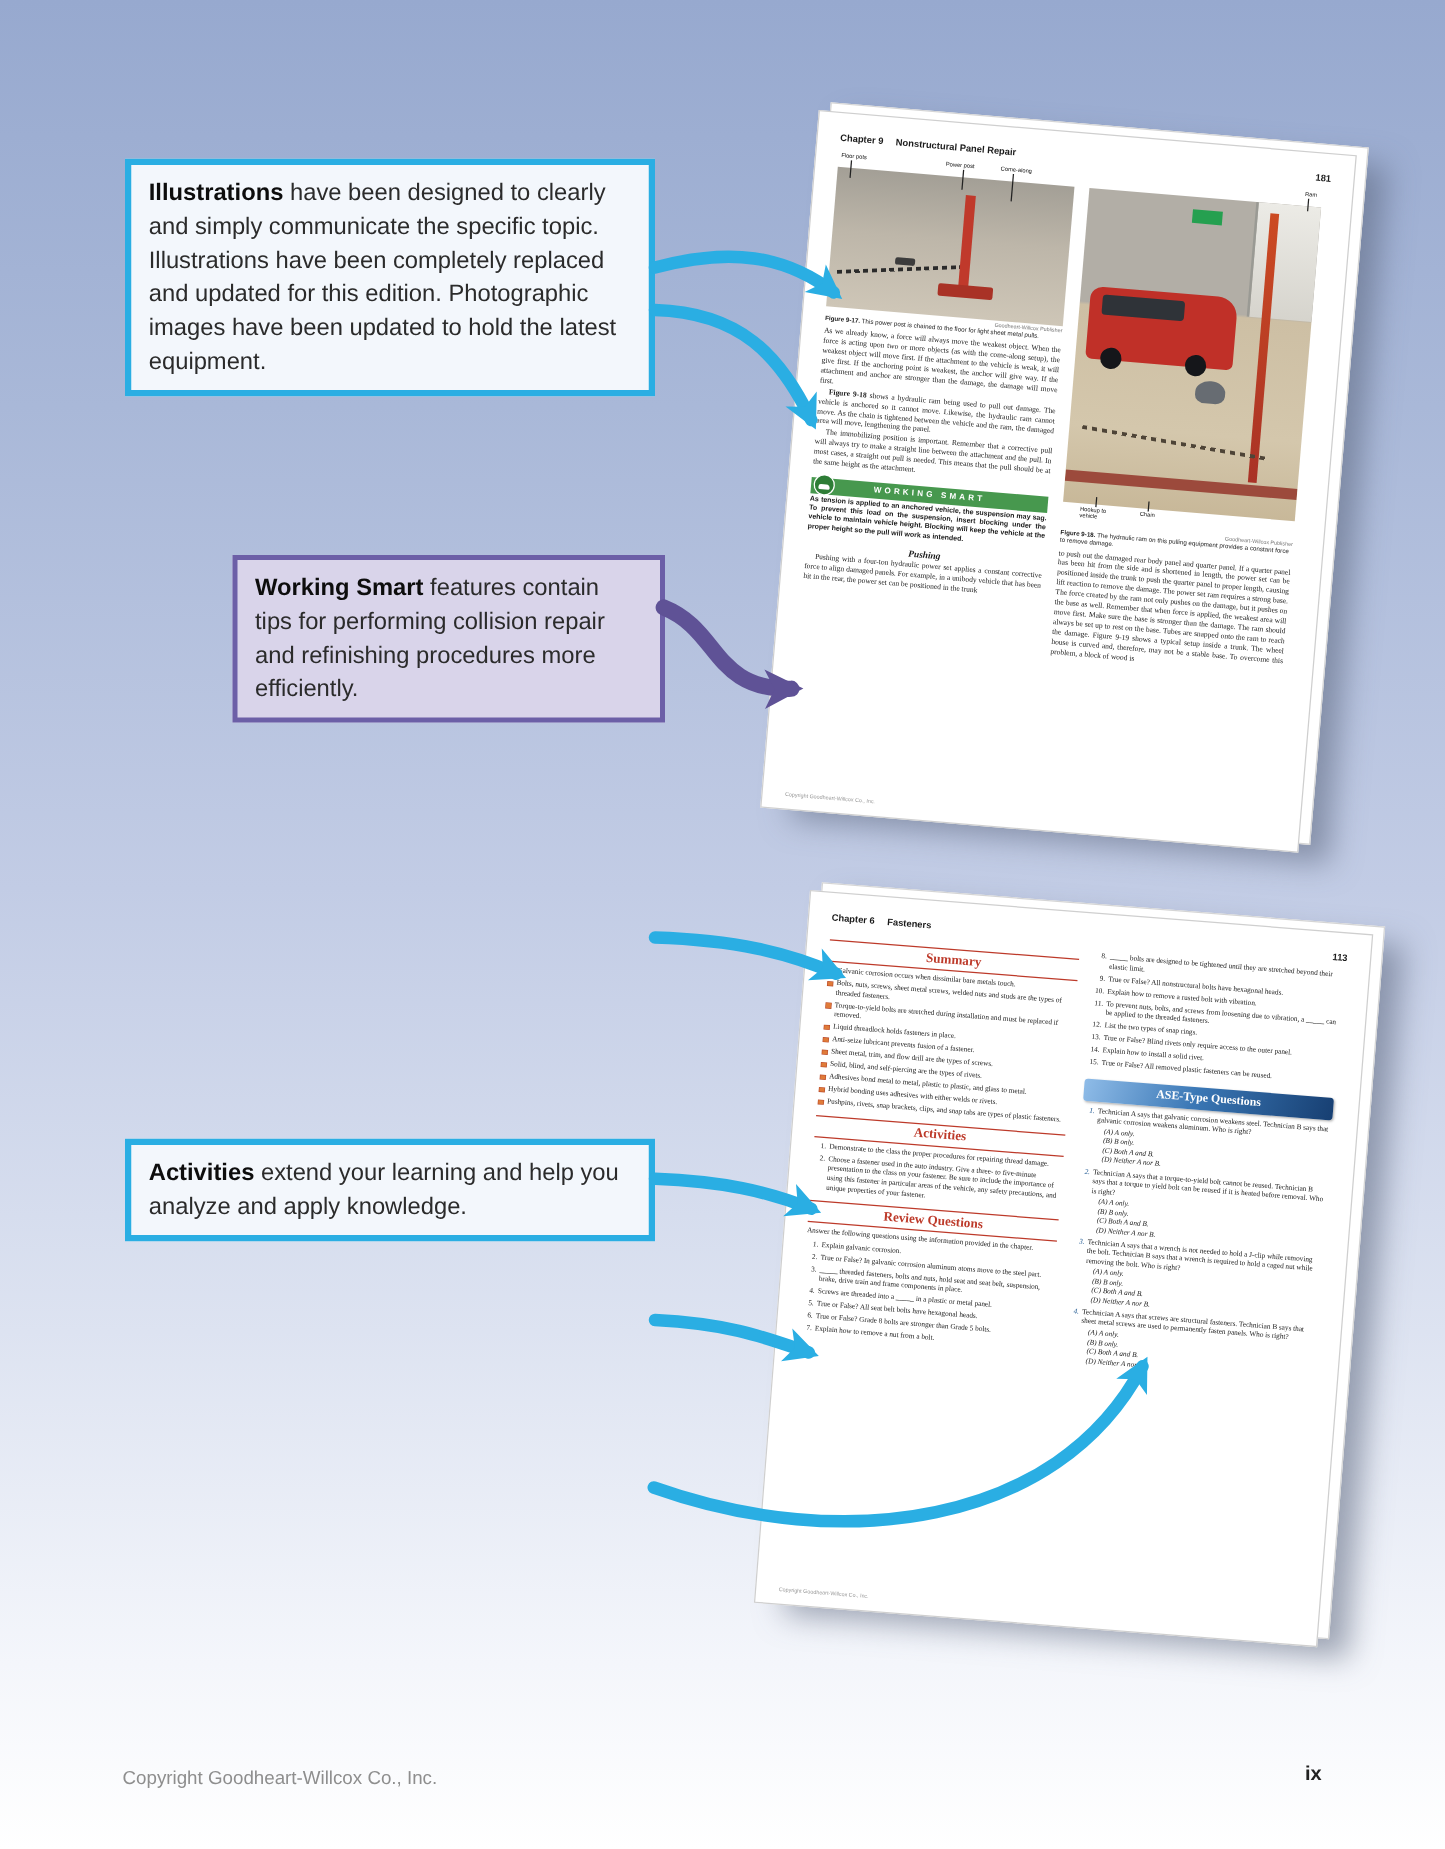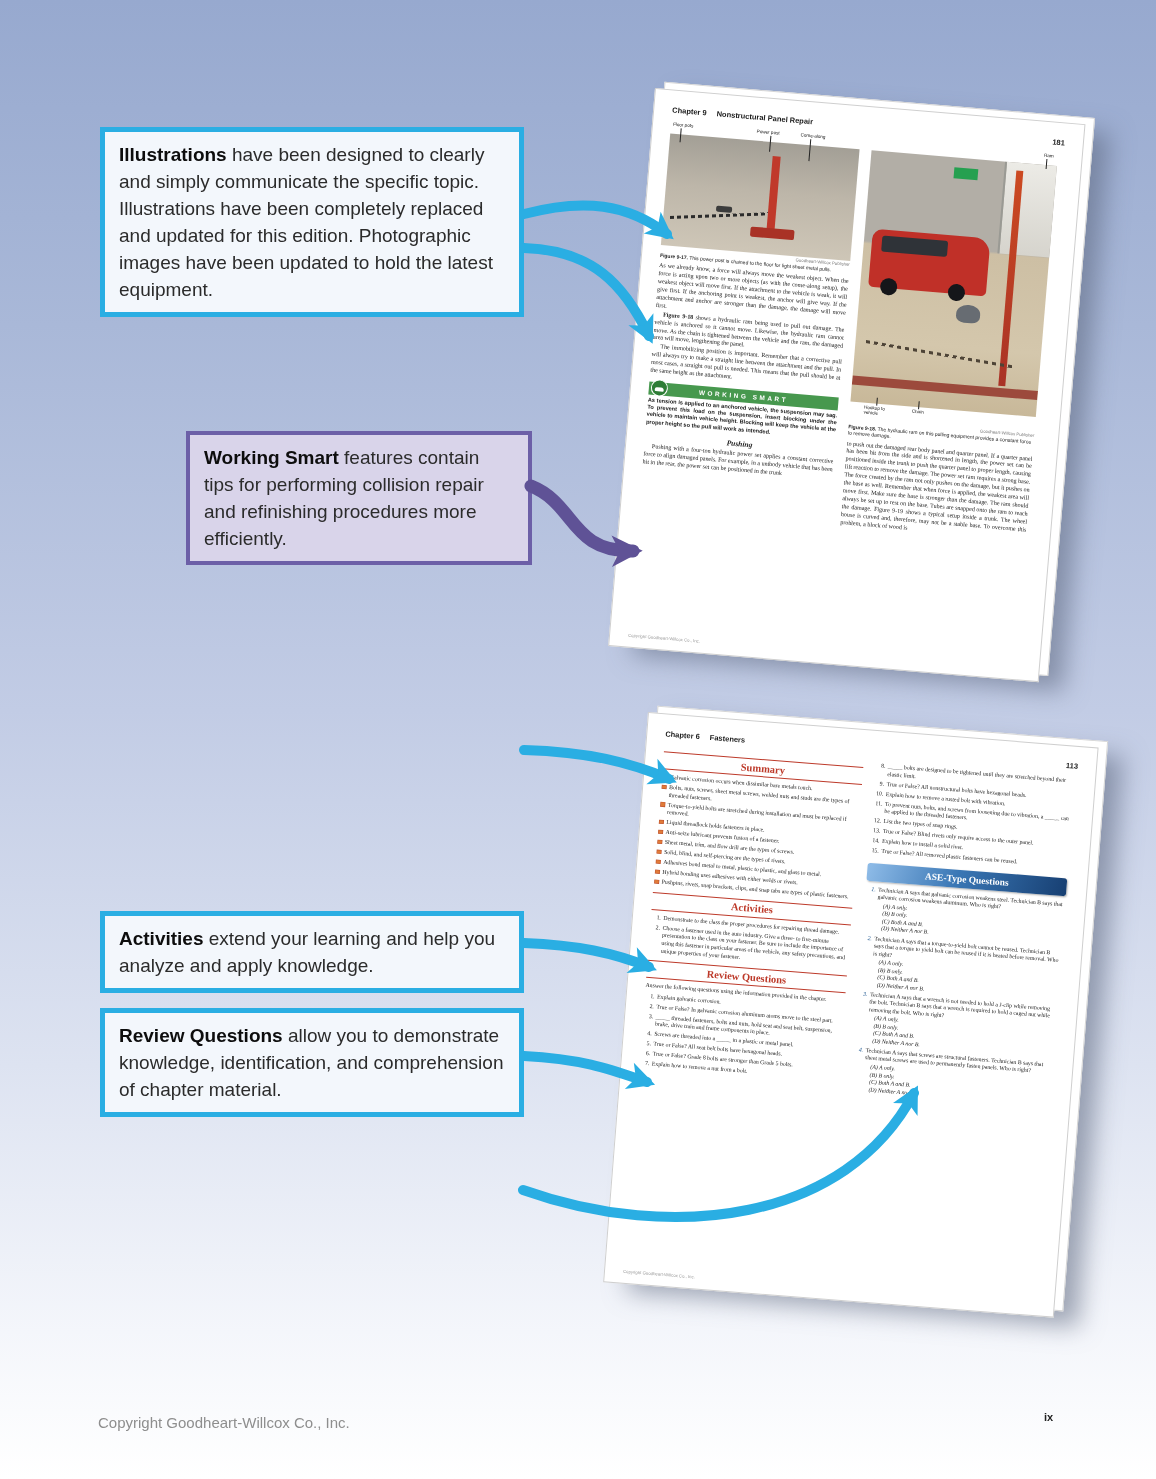--- a/index.html
+++ b/index.html
@@ -5,21 +5,21 @@
   *{margin:0;padding:0;box-sizing:border-box;}
   body{font-family:"Liberation Sans",sans-serif;background:#fff;}
   .canvas{position:relative;width:1156px;height:1479px;overflow:hidden;
     background:linear-gradient(180deg,#97a9cf 0%,#a9b8d8 22%,#c2cce5 48%,#dde3f1 72%,#f4f6fb 90%,#ffffff 100%);}
   
   .callout{position:absolute;z-index:30;background:#f3f7fc;border:5px solid #2aaee3;
     padding:9px 14px;color:#2b2b2b;font-size:19px;line-height:27px;}
   .callout b{color:#0d0d0d;}
   .callout.purple{border:4px solid #6c5fa7;background:#d9d4ea;}
   .co-illustrations{left:100px;top:127px;width:424px;min-height:176px;}
-  .co-ws{left:186px;top:431px;width:346px;min-height:110px;}
+  .co-ws{left:186px;top:444px;width:346px;min-height:110px;}
   .co-summary{left:100px;top:708px;width:424px;min-height:96px;}
   .co-activities{left:100px;top:911px;width:424px;min-height:66px;}
   .co-review{left:100px;top:1008px;width:424px;min-height:100px;}
   .co-ase{left:100px;top:1135px;width:424px;min-height:100px;}
   
   .arrows{position:absolute;left:0;top:0;z-index:40;pointer-events:none;}
   .arr{fill:none;stroke-linecap:round;}
   .arr.cyan{stroke:#2aaee3;stroke-width:10;marker-end:url(#ah-c);}
   .arr.purple{stroke:#5f5296;stroke-width:13;marker-end:url(#ah-p);}
   
@@ -94,21 +94,21 @@
   .qi .t,.qi .qbody{flex:1;}
   .intro{font-family:"Liberation Serif",serif;font-size:5.8px;line-height:1.3;margin-bottom:3px;}
   .ase-bar{background:linear-gradient(105deg,#8fbce8 0%,#3a77b5 45%,#173f72 100%);color:#fff;
     font-family:"Liberation Serif",serif;font-weight:bold;font-size:9.5px;text-align:center;padding:4px 0;
     border-radius:3px;margin:8px 0 5px;box-shadow:1px 1px 2px rgba(0,0,0,.3);}
   .ase .n{color:#14508c;font-style:italic;}
   .qt{margin-bottom:1px;}
   .opt{display:block;font-style:italic;padding-left:6px;}
   
   .footer-copy{position:absolute;left:98px;top:1414px;font-size:15px;color:#8e8e8e;z-index:5;}
-  .footer-folio{position:absolute;left:1044px;top:1411px;font-size:11px;font-weight:bold;color:#222;z-index:5;}
+  .footer-folio{position:absolute;left:1044px;top:1411px;font-size:16px;font-weight:bold;color:#222;z-index:5;}
 </style>
 </head>
 <body>
 
 <div class="canvas">
 
   <svg class="arrows" width="1156" height="1479" viewBox="0 0 1156 1479">
     <defs>
       <marker id="ah-c" viewBox="0 0 6 6" refX="4" refY="3" markerWidth="3.2" markerHeight="3.2" orient="auto">
         <path d="M0.5,0.4 L5.6,3 L0.5,5.6 L1.8,3 Z" fill="#2aaee3"></path>
@@ -127,23 +127,20 @@
   </svg>
 
   <div class="callout co-illustrations">
     <p><b>Illustrations</b><span> have been designed to clearly and simply communicate the specific topic. Illustrations have been completely replaced and updated for this edition. Photographic images have been updated to hold the latest equipment.</span></p>
   </div>
   <div class="callout purple co-ws">
     <p><b>Working Smart</b><span> features contain tips for performing collision repair and refinishing procedures more efficiently.</span></p>
   </div>
   <div class="callout co-activities">
     <p><b>Activities</b><span> extend your learning and help you analyze and apply knowledge.</span></p>
-  </div>
-  <div class="callout co-review">
-    <p><b>Review Questions</b><span> allow you to demonstrate knowledge, identification, and comprehension of chapter material.</span></p>
   </div>
 
   <div class="page-stack stack1">
     <div class="sheet back"></div>
     <div class="sheet front">
       <div class="pg">
         <div class="pg-header">
           <span><b>Chapter 9</b><b class="ph-t">Nonstructural Panel Repair</b></span>
           <b>181</b>
         </div>

